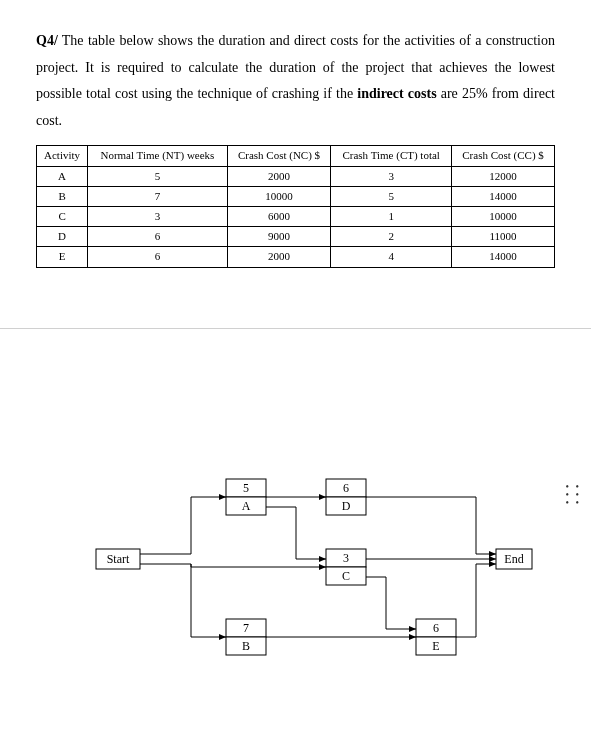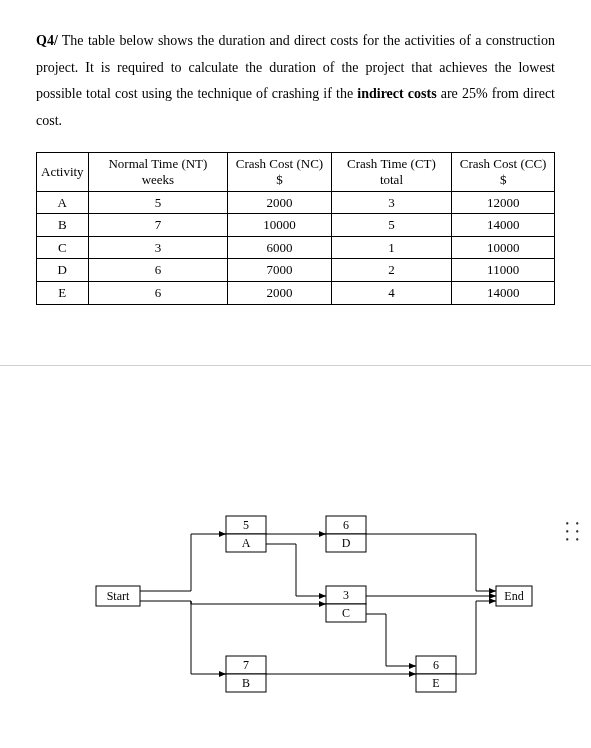--- a/index.html
+++ b/index.html
@@ -15,22 +15,22 @@
     }
     .question-text {
       text-align: justify;
       margin-bottom: 0;
     }
     .q-label { font-weight: bold; }
     .bold { font-weight: bold; }
     table.data {
       border-collapse: collapse;
       width: 100%;
-      margin-top: 18px;
-      font-size: 13px;
+      margin-top: 11px;
+      font-size: 11px;
       line-height: 1.2;
     }
     table.data th, table.data td {
       border: 1px solid #000;
       padding: 3px 4px;
       text-align: center;
       font-weight: normal;
     }
     .diagram-wrap {
       margin-top: 120px;
@@ -106,21 +106,21 @@
     <tr>
       <td>C</td>
       <td>3</td>
       <td>6000</td>
       <td>1</td>
       <td>10000</td>
     </tr>
     <tr>
       <td>D</td>
       <td>6</td>
-      <td>7000</td>
+      <td>9000</td>
       <td>2</td>
       <td>11000</td>
     </tr>
     <tr>
       <td>E</td>
       <td>6</td>
       <td>2000</td>
       <td>4</td>
       <td>14000</td>
     </tr>

